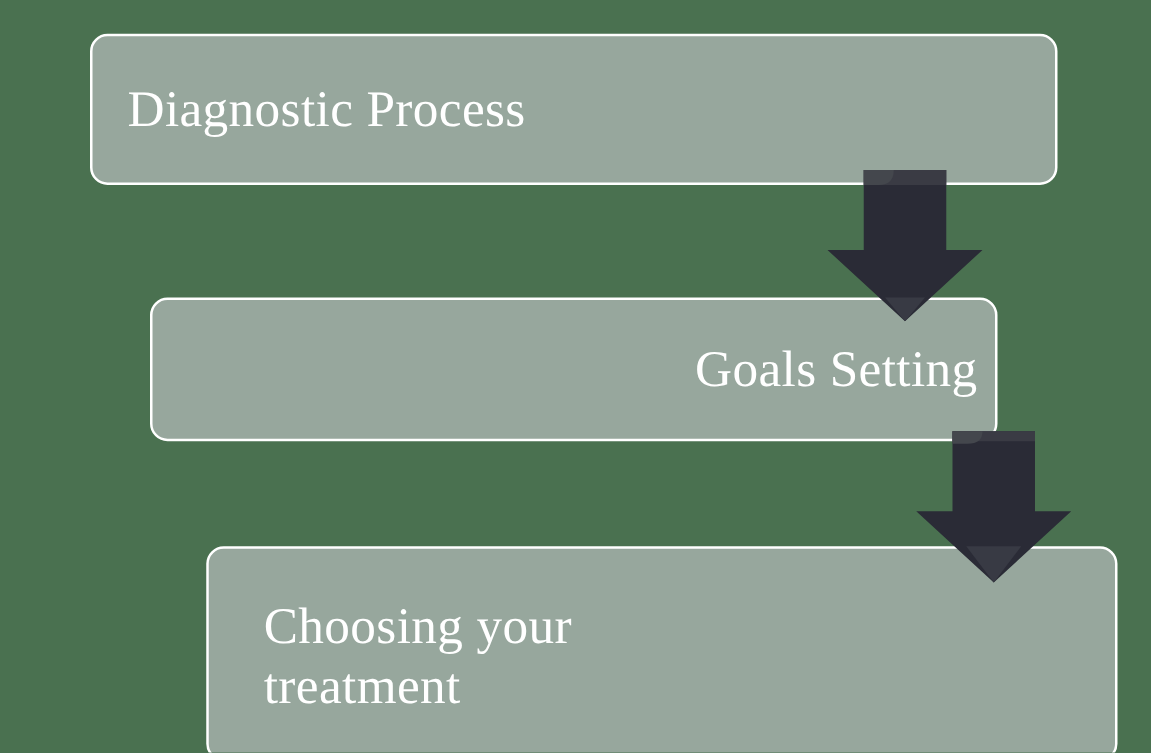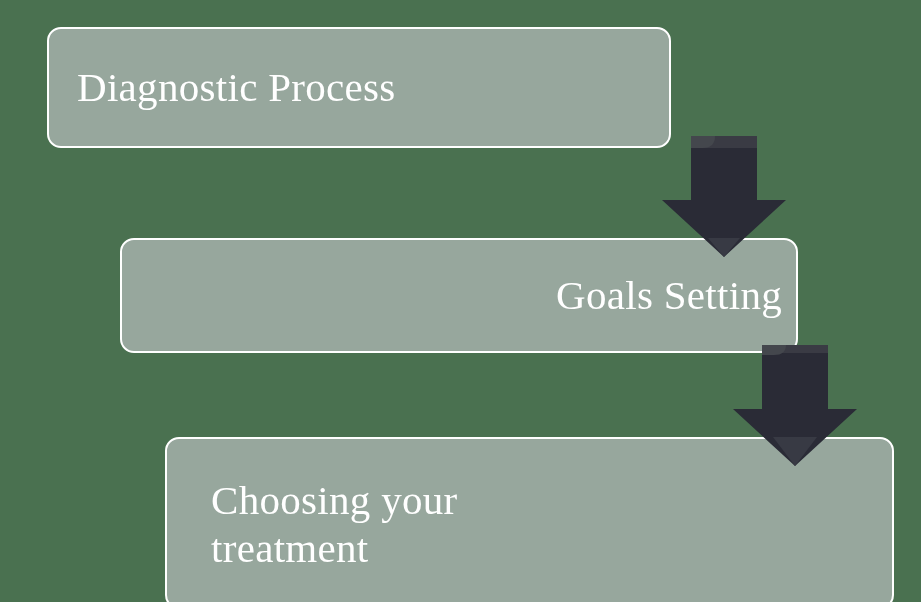--- a/index.html
+++ b/index.html
@@ -36,21 +36,21 @@
     font-family: "Liberation Serif", "DejaVu Serif", serif;
     font-size: 41px;
     font-weight: 400;
     line-height: 1.18;
     letter-spacing: 0.3px;
     padding-left: 28px;
     padding-right: 14px;
     white-space: pre-line;
   }
 
-  #box-1 { left: 47px;  top: 27px;  width: 624px; height: 121px; }
+  #box-1 { left: 72px;  top: 27px;  width: 774px; height: 121px; }
   #box-2 { left: 120px; top: 238px; width: 678px; height: 115px; justify-content: flex-end; }
   #box-3 { left: 165px; top: 437px; width: 729px; height: 172px; padding-left: 16px; }
 
   #box-3 .label { padding-top: 2px; }
 
   
   .arrow {
     position: absolute;
     z-index: 3;
     pointer-events: none;

